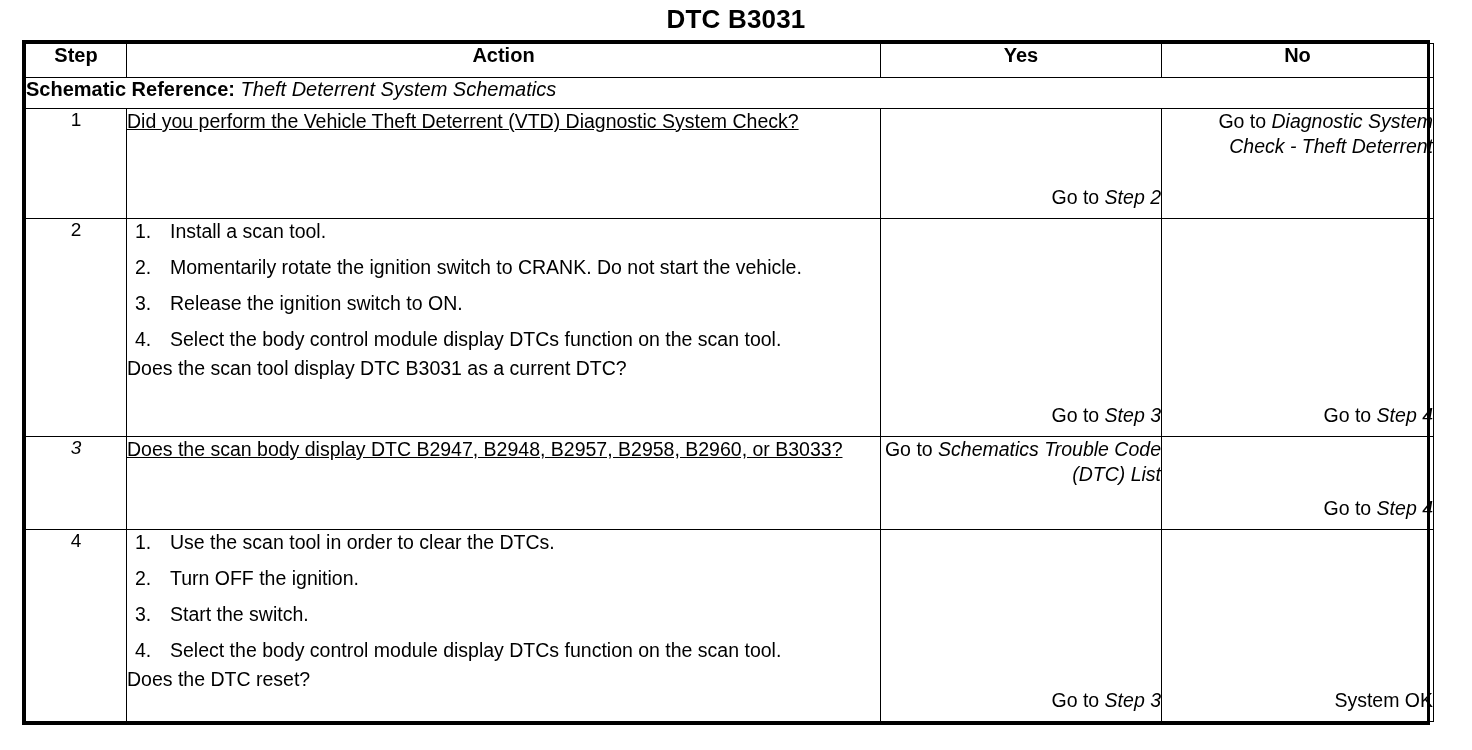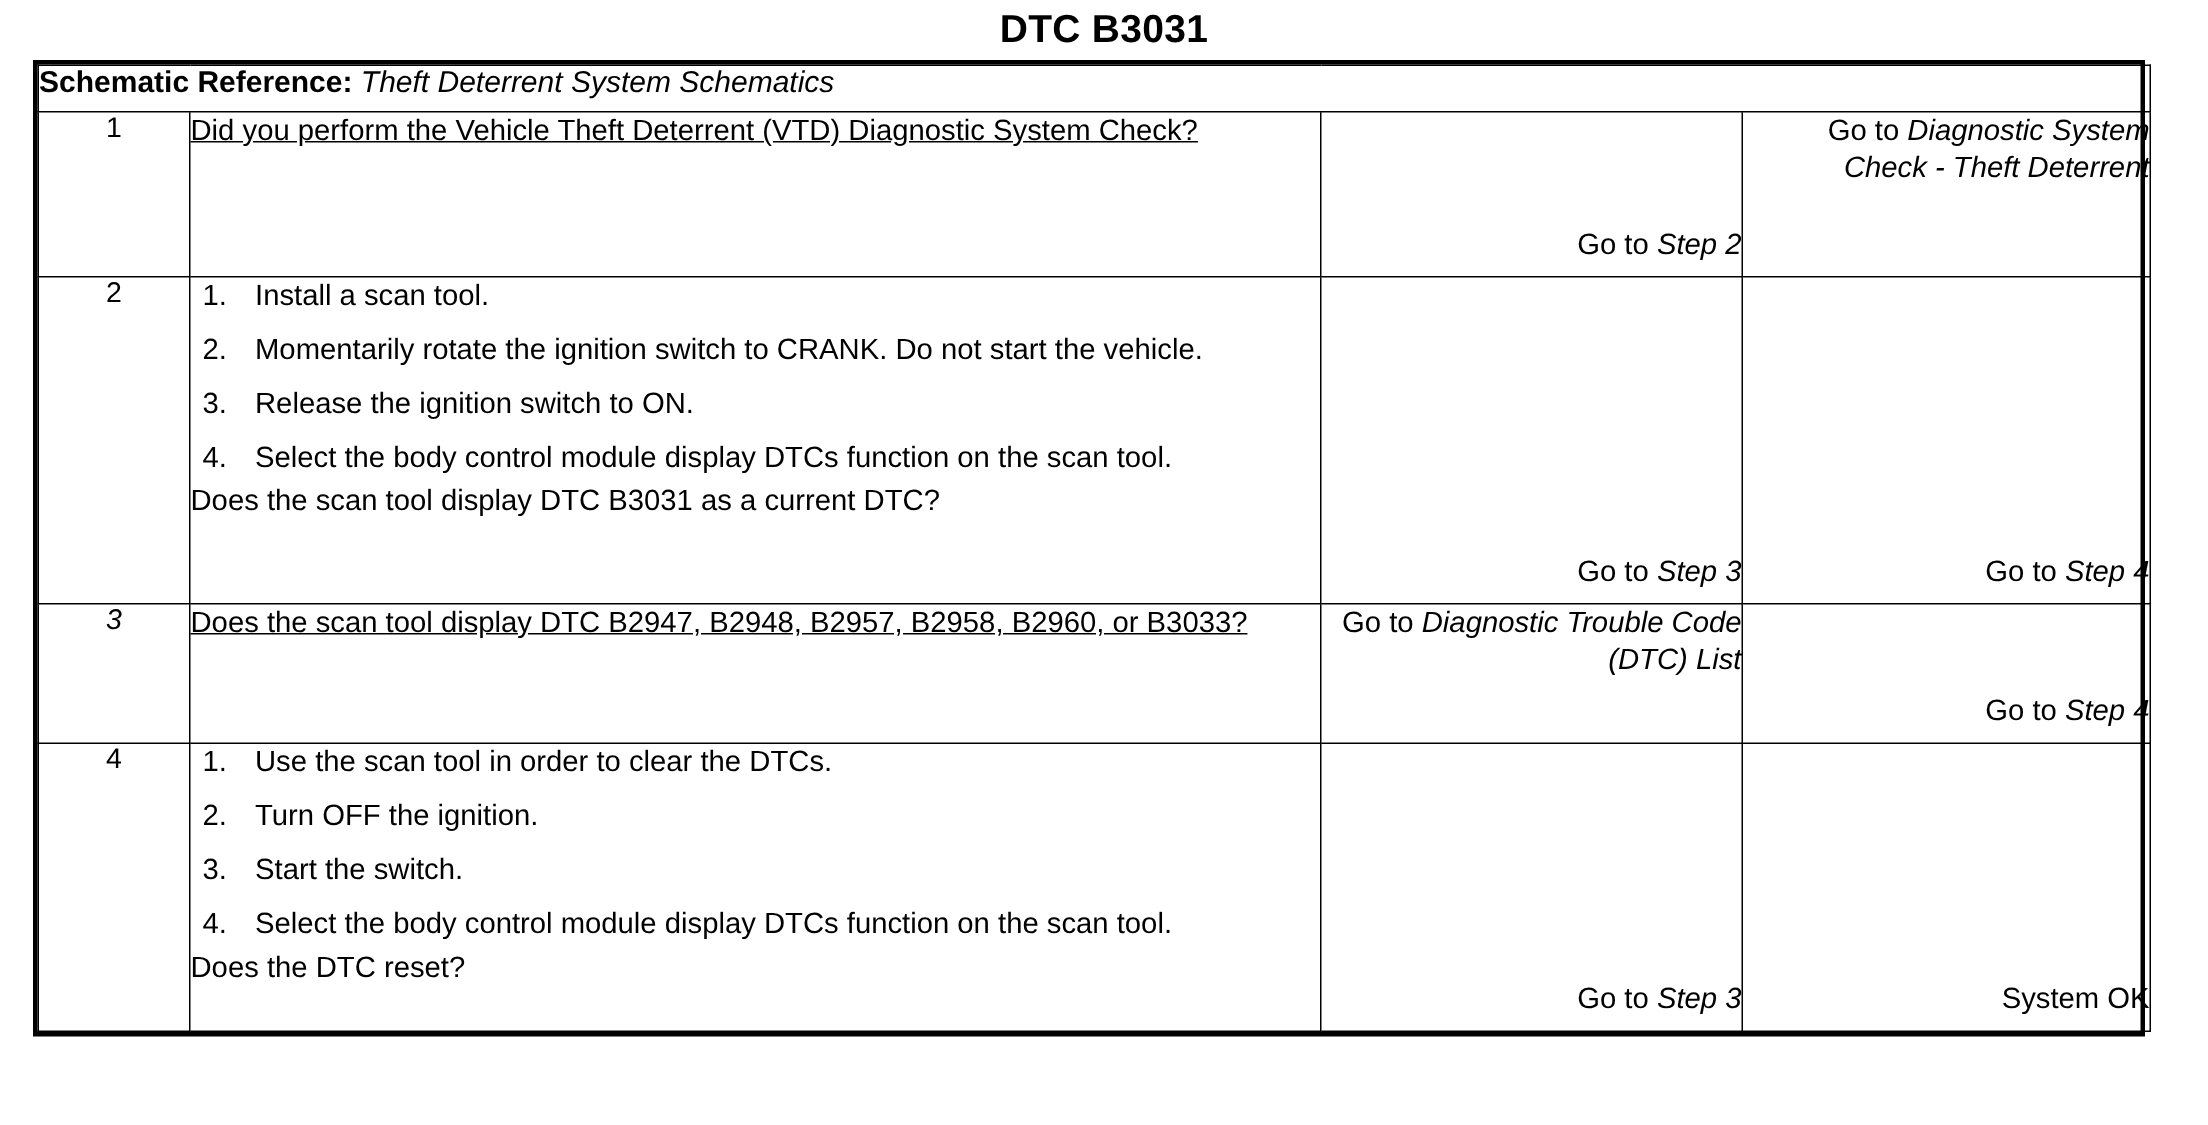--- a/index.html
+++ b/index.html
@@ -152,20 +152,26 @@
   <div class="table-wrap">
     <table class="dtc">
       <colgroup>
         <col class="c-step">
           <col class="c-action">
           <col class="c-yes">
           <col class="c-no">
       </colgroup>
       <tbody>
 
+        <tr>
+          <td class="hdr">Step</td>
+          <td class="hdr">Action</td>
+          <td class="hdr">Yes</td>
+          <td class="hdr">No</td>
+        </tr>
 
         <tr>
           <td class="schem" colspan="4"><span>Schematic Reference:</span><span>&nbsp;</span><span class="ital">Theft Deterrent System Schematics</span></td>
         </tr>
 
         <tr class="row1">
           <td class="stepnum">1</td>
           <td class="action">
             <p class="q">Did you perform the Vehicle Theft Deterrent (VTD) Diagnostic System Check?</p>
           </td>
@@ -184,23 +190,23 @@
             </ol>
             <p class="trailing-q">Does the scan tool display DTC B3031 as a current DTC?</p>
           </td>
           <td class="ans bottom"><span>Go to </span><span class="ital">Step 3</span></td>
           <td class="ans bottom"><span>Go to </span><span class="ital">Step 4</span></td>
         </tr>
 
         <tr class="row3">
           <td class="stepnum italic">3</td>
           <td class="action">
-            <p class="q">Does the scan tool display DTC B2947, B2948, B2957, B2958, B2960, or B3033?</p>
-          </td>
-          <td class="ans top"><span>Go to </span><span class="ital">Diagnostic Trouble Code (DTC) List</span></td>
+            <p class="q">Does the scan body display DTC B2947, B2948, B2957, B2958, B2960, or B3033?</p>
+          </td>
+          <td class="ans top"><span>Go to </span><span class="ital">Schematics Trouble Code (DTC) List</span></td>
           <td class="ans bottom"><span>Go to </span><span class="ital">Step 4</span></td>
         </tr>
 
         <tr class="row4">
           <td class="stepnum">4</td>
           <td class="action">
             <ol class="steps">
               <li><span class="num">1.</span><span>Use the scan tool in order to clear the DTCs.</span></li>
               <li><span class="num">2.</span><span>Turn OFF the ignition.</span></li>
               <li><span class="num">3.</span><span>Start the switch.</span></li>

